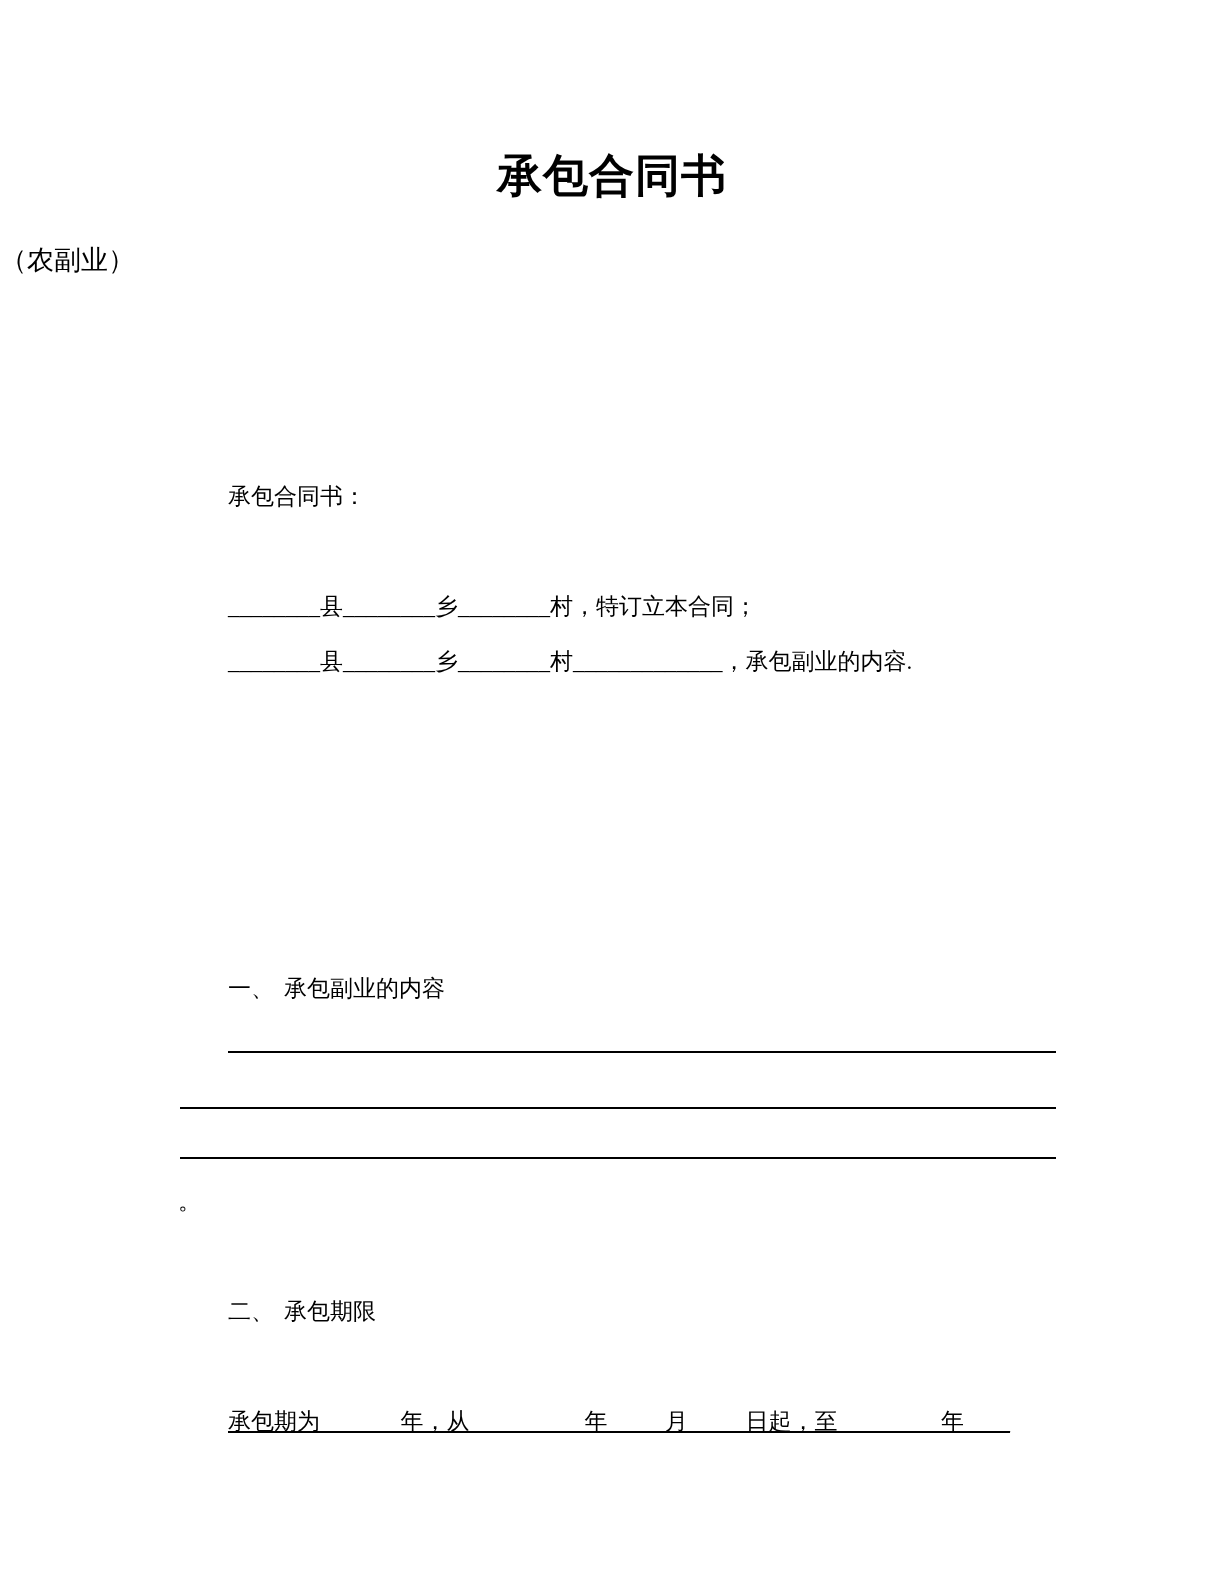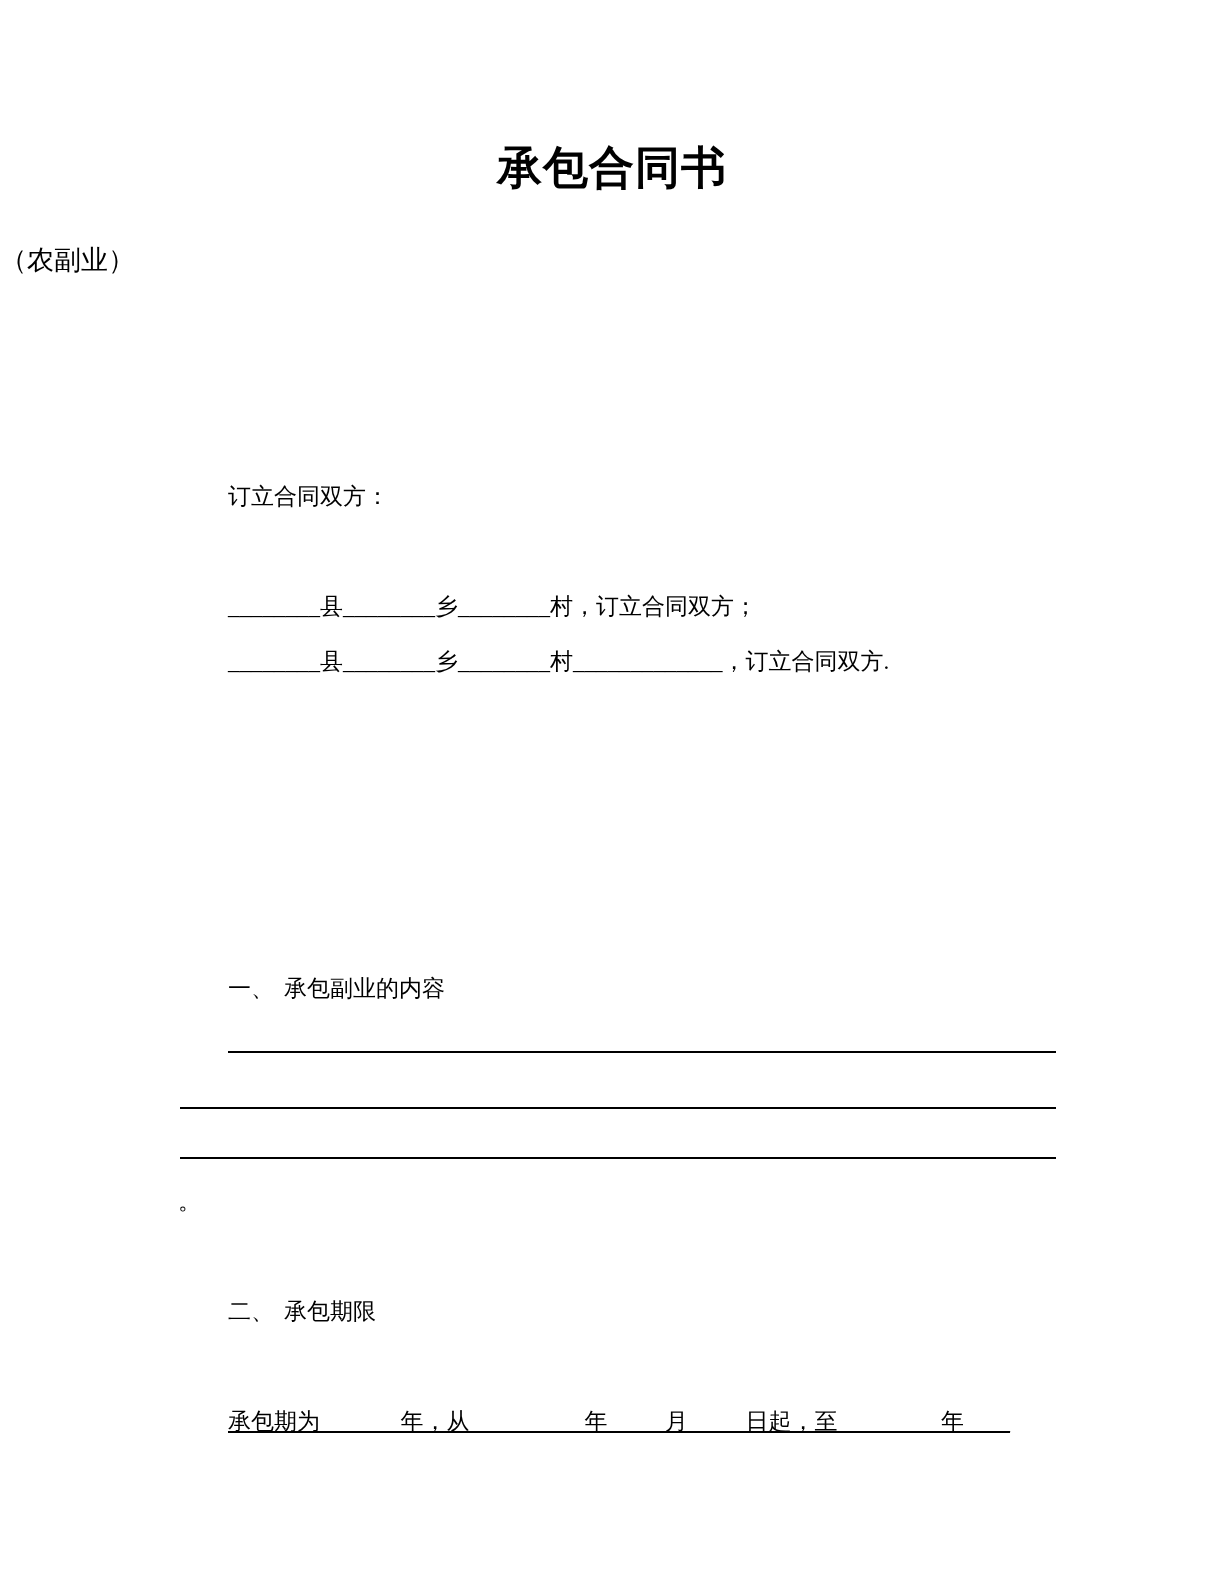--- a/index.html
+++ b/index.html
@@ -11,21 +11,21 @@
     position: relative;
     width: 1224px;
     height: 1584px;
     background: #ffffff;
     color: #000000;
     font-family: "Liberation Serif", "DejaVu Serif", serif;
     overflow: hidden;
   }
   .doc-title {
     position: absolute;
-    top: 142px;
+    top: 150px;
     left: 0;
     width: 1224px;
     margin: 0;
     text-align: center;
     font-family: "Liberation Sans", "DejaVu Sans", sans-serif;
     font-weight: bold;
     font-size: 45px;
     line-height: 52px;
     letter-spacing: 1px;
   }
@@ -73,25 +73,25 @@
 </style>
 </head>
 <body>
 
 <div class="page">
 
   <h1 class="doc-title">承包合同书</h1>
 
   <div class="doc-subtitle">（农副业）</div>
 
-  <div class="line indented intro">订立合同双方：</div>
+  <div class="line indented intro">承包合同书：</div>
 
-  <div class="line indented party-a">________县________乡________村，订立合同双方；</div>
+  <div class="line indented party-a">________县________乡________村，特订立本合同；</div>
 
-  <div class="line indented party-b">________县________乡________村_____________，订立合同双方.</div>
+  <div class="line indented party-b">________县________乡________村_____________，承包副业的内容.</div>
 
 
   <div class="line indented heading1">
     <span class="sec-num">一、</span><span class="sec-title">承包副业的内容</span>
   </div>
 
   <div class="rule rule1"></div>
   <div class="rule rule2"></div>
   <div class="rule rule3"></div>
 

